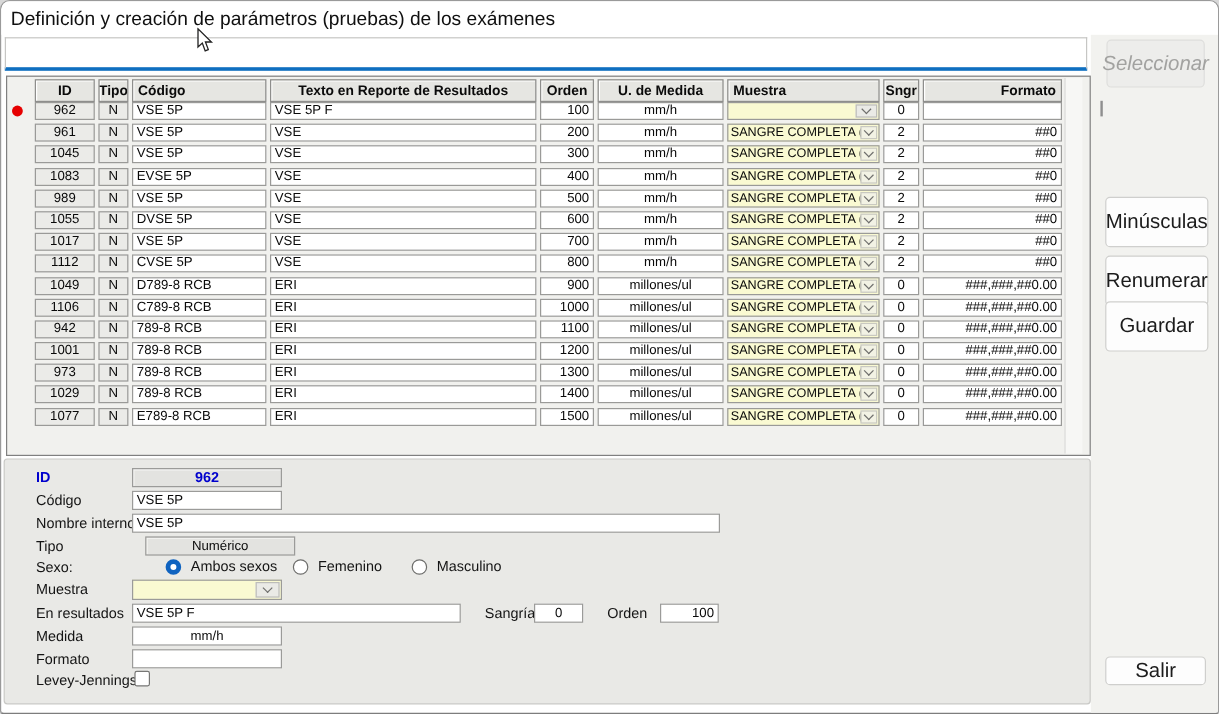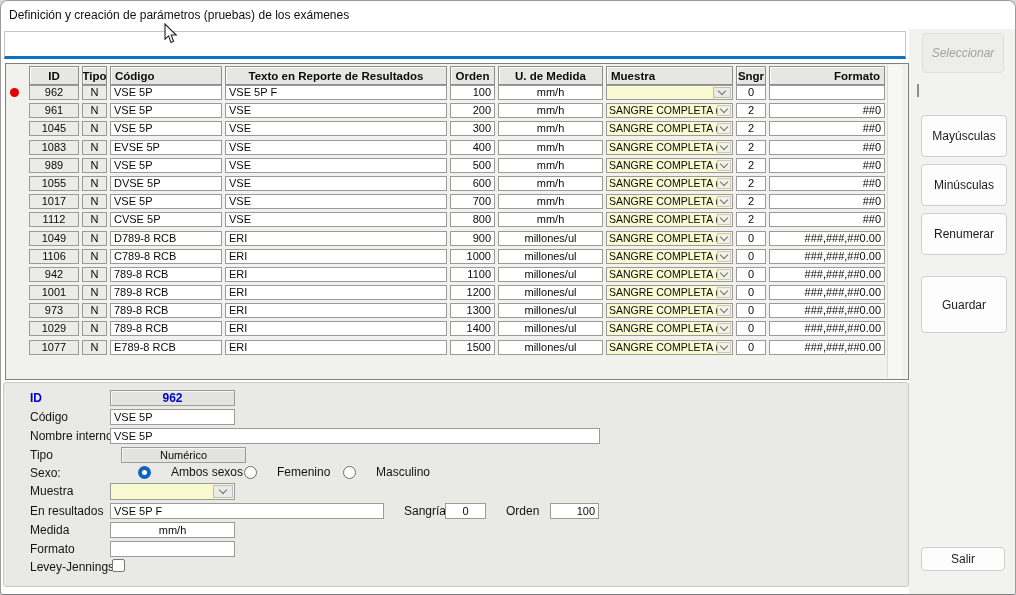--- a/index.html
+++ b/index.html
@@ -7,35 +7,35 @@
   body { font-family:"Liberation Sans","DejaVu Sans",sans-serif; }
 
   .window{
     position:relative; width:1016px; height:595px; background:#ffffff;
     border:1px solid #9a9a9a; border-bottom-color:#7d7d7d;
     border-radius:8px 8px 3px 3px; overflow:hidden;
   }
 
   
   .titlebar{ position:absolute; left:0; top:0; width:100%; height:28px; background:#ffffff; }
-  .title-text{ position:absolute; left:8px; top:7px; font-size:12px; color:#101010; white-space:nowrap; }
+  .title-text{ position:absolute; left:8px; top:7px; font-size:16px; color:#101010; white-space:nowrap; }
   .cursor{ position:absolute; left:163px; top:22px; z-index:50; }
 
   
   .filter-input{
     position:absolute; left:3px; top:30px; width:902px; height:28px;
     background:#ffffff; border:1px solid #c6c6c4; border-bottom:3px solid #0f6fc0;
     font-size:12px; padding:0 6px; line-height:24px; color:#111;
   }
 
   
   .right-panel{ position:absolute; left:908px; top:28px; width:107px; height:566px; background:#f2f2ef; }
   .btn{
     position:absolute; background:#fdfdfd; border:1px solid #cfcfcd; border-radius:4px;
-    font-size:12px; color:#1c1c1c; display:flex; align-items:center; justify-content:center;
+    font-size:17px; color:#1c1c1c; display:flex; align-items:center; justify-content:center;
     cursor:default; white-space:nowrap;
   }
   .btn.disabled{ background:#ededeb; border-color:#dededc; color:#a2a2a0; font-style:italic; }
   .scroll-thumb{ position:absolute; left:916px; top:83px; width:2px; height:13px; background:#8f8f8f; }
 
   
   .table-container{
     position:absolute; left:4px; top:62px; width:904px; height:317px;
     background:#f1f1ee; border:1px solid #808080;
   }
@@ -91,21 +91,21 @@
   .fbox{
     position:absolute; top:0; height:16px; border:1px solid #9b9b99; background:#ffffff;
     font-size:11px; line-height:14px; padding:0 3px; color:#0a0a0a; white-space:nowrap; overflow:hidden;
   }
   .fbox.gray{ background:#e3e3e0; text-align:center; box-shadow:inset 1px 1px 0 #f6f6f4; }
   .fbox.blueval{ color:#0000cd; font-weight:bold; text-align:center; font-size:12px; }
   .fbox.center{ text-align:center; }
   .fbox.right{ text-align:right; }
   .fdrop{ background:#fafad2; position:absolute; top:0; height:17px; border:1px solid #9b9b99; }
   .fdrop .chev-box{ width:20px; }
-  .radio-item{ position:absolute; top:0; display:flex; align-items:center; gap:20px;padding-left:24px; }
+  .radio-item{ position:absolute; top:0; display:flex; align-items:center; gap:8px;padding-left:24px; }
   .radio{ width:13px; height:13px; border-radius:50%; background:#fff; border:1px solid #6d6d6b; }
   .radio.checked{ border:4px solid #0f63c0; }
   .radio-label{ font-size:12px; color:#141414; white-space:nowrap; }
   .checkbox{ position:absolute; left:108px; top:0; width:13px; height:13px; background:#fff; border:1px solid #777775; border-radius:2px; }
 </style>
 </head>
 <body>
 
 <div class="window">
 
@@ -116,24 +116,23 @@
     <svg width="14" height="21" viewBox="0 0 14 21">
         <path d="M1 1 L1 16.2 L4.6 12.9 L7 19.4 L9.6 18.3 L7.2 12 L12.2 12 Z" fill="#ffffff" stroke="#222222" stroke-width="1.1"></path>
       </svg>
   </span>
 
   <div class="filter-input"></div>
 
   <div class="right-panel"></div>
   <div class="btn disabled" style="left:921px; top:32px; width:82px; height:40px;">Seleccionar</div>
   <div class="scroll-thumb"></div>
-  <div class="btn" style="left:920px; top:114px; width:86px; height:42px;">Mayúsculas</div>
   <div class="btn" style="left:920px; top:163px; width:86px; height:42px;">Minúsculas</div>
   <div class="btn" style="left:920px; top:212px; width:86px; height:42px;">Renumerar</div>
-  <div class="btn" style="left:920px; top:275px; width:86px; height:57px;">Guardar</div>
+  <div class="btn" style="left:920px; top:250px; width:86px; height:42px;">Guardar</div>
   <div class="btn" style="left:920px; top:546px; width:84px; height:24px;">Salir</div>
 
   <div class="table-container">
     <div class="scroll-track"></div>
 
     <div class="grid-row thead">
       <div class="th">ID</div>
       <div class="th">Tipo</div>
       <div class="th left">Código</div>
       <div class="th">Texto en Reporte de Resultados</div>

